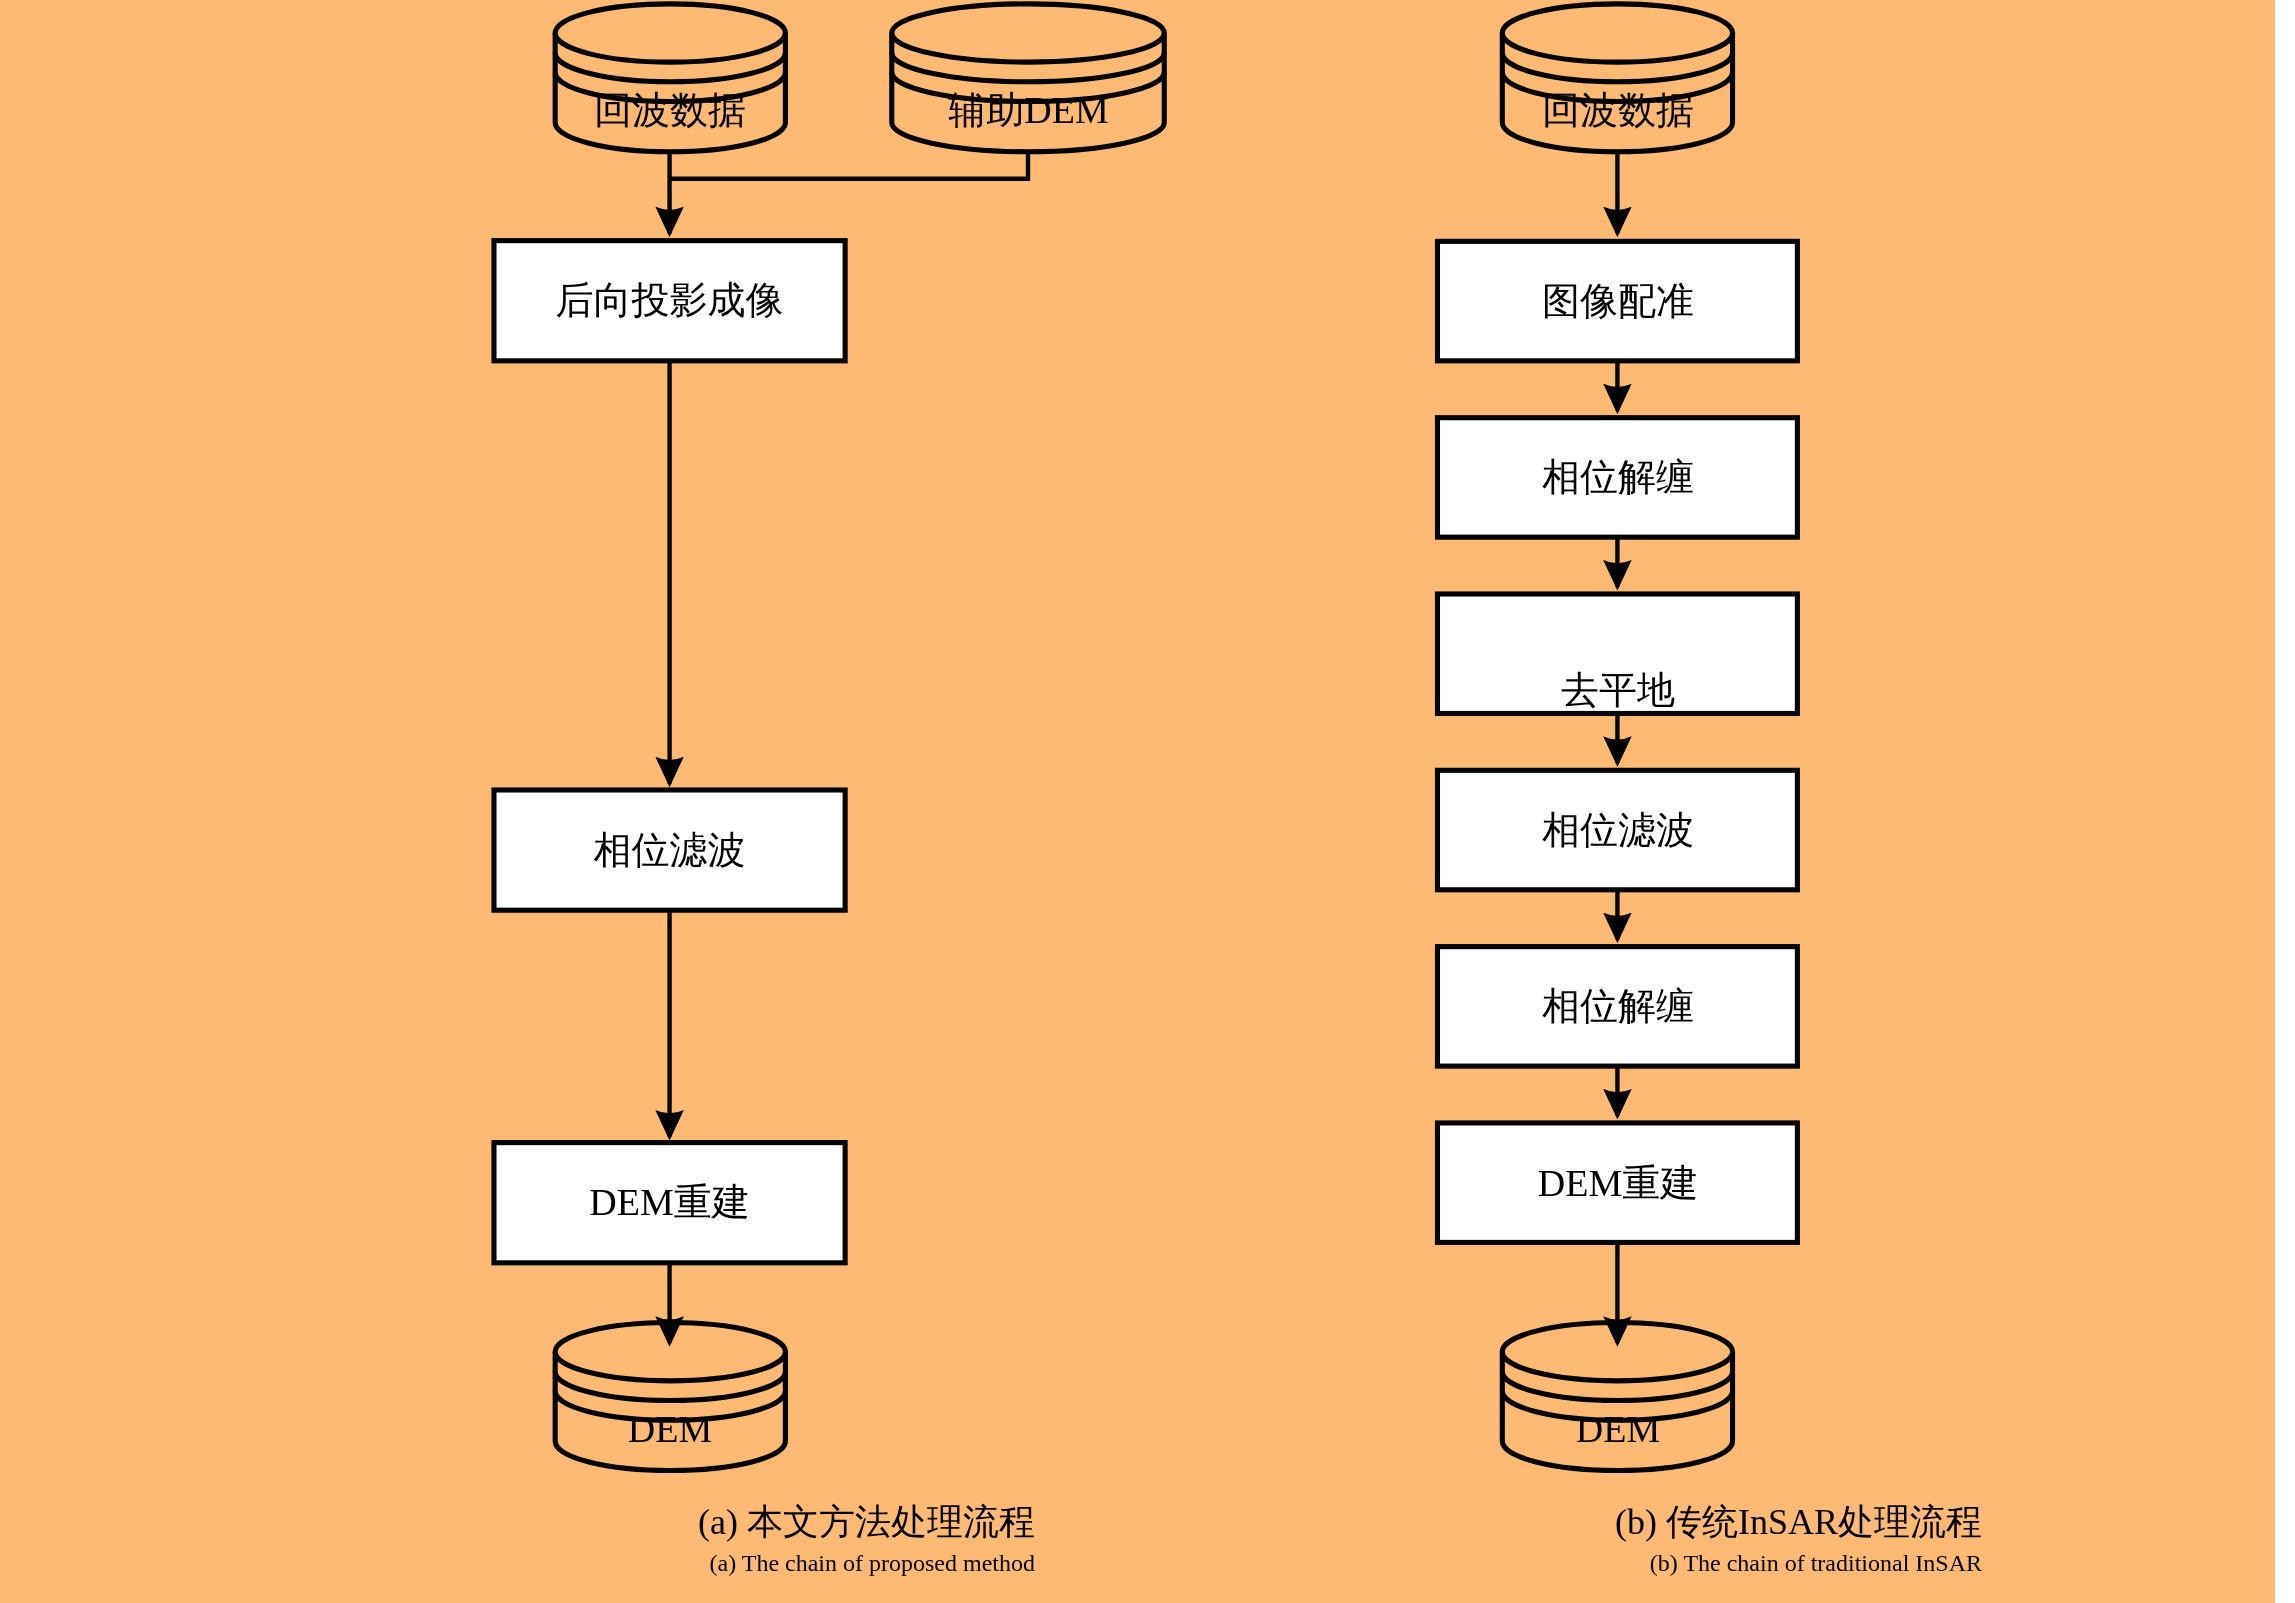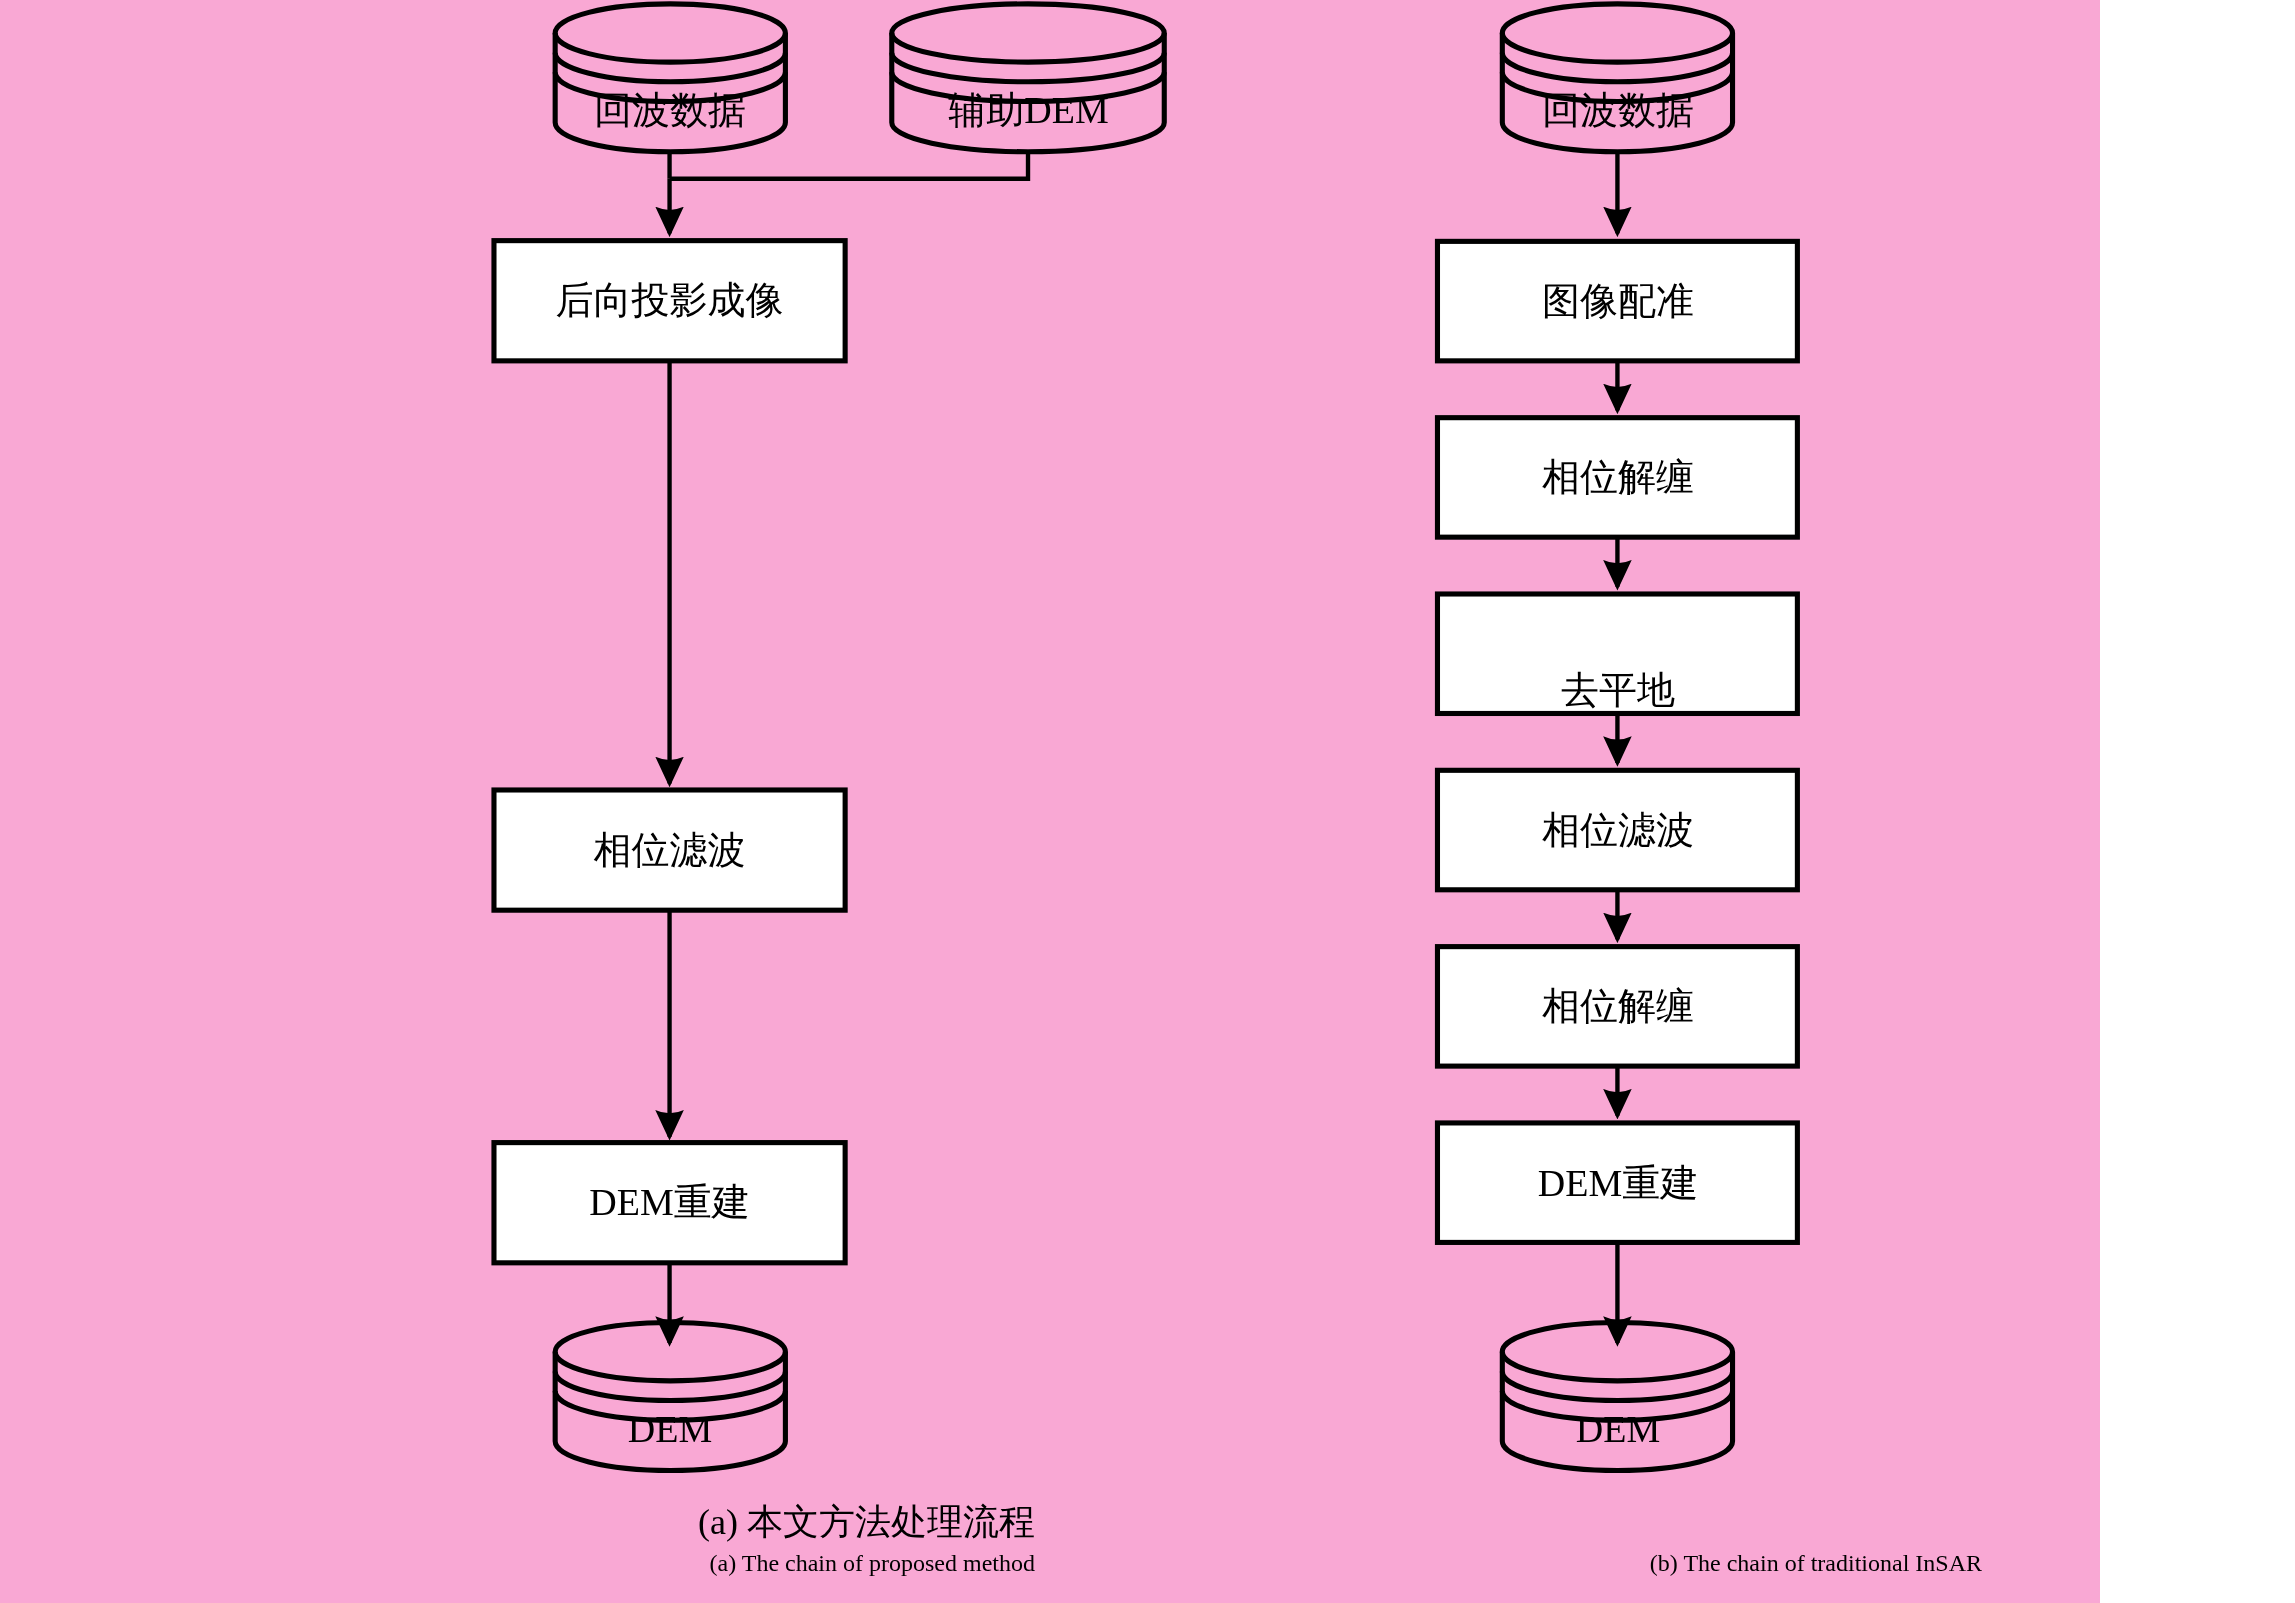--- a/index.html
+++ b/index.html
@@ -6,23 +6,23 @@
     margin: 0;
     padding: 0;
     background: #ffffff;
   }
   body {
     font-family: "Liberation Serif", "DejaVu Serif", serif;
     color: #000000;
   }
   #canvas {
     position: relative;
-    width: 2100px;
+    width: 2275px;
     height: 1604px;
-    background: #f9a8d4;
+    background: #fdba74;
     overflow: hidden;
   }
   #flow-svg {
     position: absolute;
     left: 0;
     top: 0;
     width: 2295px;
     height: 1604px;
   }
   .node-label {
@@ -180,17 +180,18 @@
   <div class="node-label box-label" style="left:1438px; top:987px; width:360px;">相位解缠</div>
 
   <div class="node-label box-label" style="left:1438px; top:1164px; width:360px;">DEM重建</div>
 
   <div class="node-label cyl-label" style="left:1503px; top:1410px; width:230px;">DEM</div>
 
   <div class="caption caption-cn" style="left:306px; top:1501px; width:729px;">(a) 本文方法处理流程</div>
 
   <div class="caption caption-en" style="left:306px; top:1549px; width:729px;">(a) The chain of proposed method</div>
 
+  <div class="caption caption-cn" style="left:1253px; top:1501px; width:729px;">(b) 传统InSAR处理流程</div>
 
   <div class="caption caption-en" style="left:1253px; top:1549px; width:729px;">(b) The chain of traditional InSAR</div>
 
 </div>
 
 
 </body></html>

